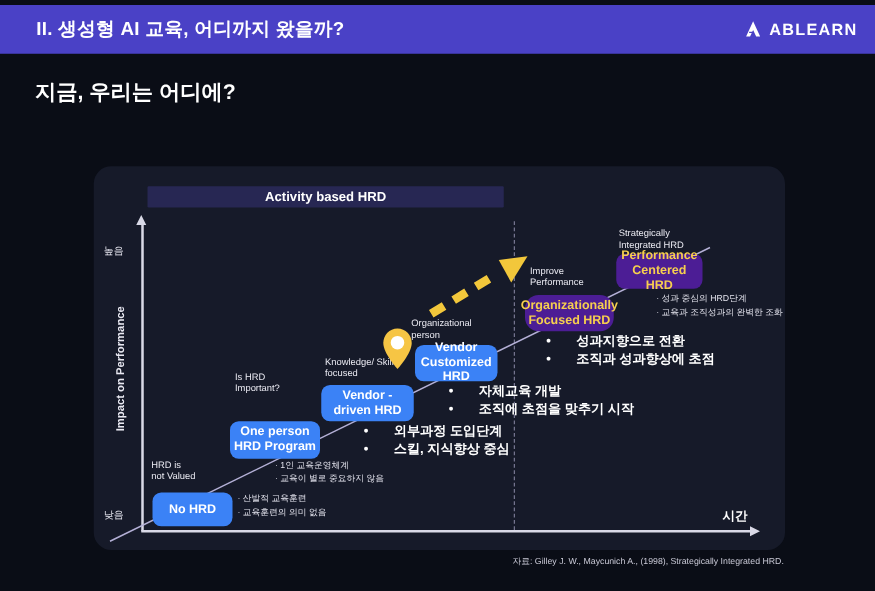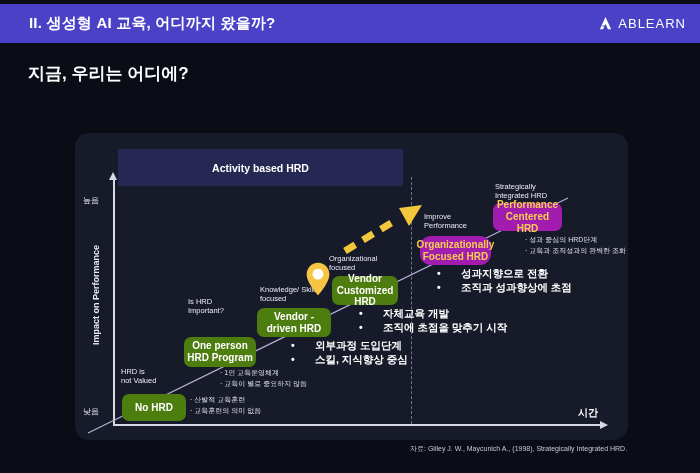--- a/index.html
+++ b/index.html
@@ -5,28 +5,28 @@
   html,body{margin:0;padding:0;background:#06080f;}
   .slide{position:relative;width:700px;height:473px;background:#0a0d16;overflow:hidden;
          font-family:"Liberation Sans",sans-serif;color:#fff;}
   .abs{position:absolute;}
 
   
   .topbar{position:absolute;left:0;top:4px;width:700px;height:39px;background:#4a41c6;
           display:flex;align-items:center;justify-content:space-between;padding:0 14px;box-sizing:border-box;}
   .topbar-title{font-size:15px;font-weight:bold;color:#fff;letter-spacing:.2px;margin-left:15px;}
   .brand{display:flex;align-items:center;gap:5px;}
-  .brand-text{font-size:13px;font-weight:normal;color:#fff;letter-spacing:1px;}
+  .brand-text{font-size:13px;font-weight:bold;color:#fff;letter-spacing:1px;}
 
   .slide-title{position:absolute;left:28px;top:62px;font-size:17px;font-weight:bold;color:#fff;}
 
   
   .panel{position:absolute;left:75px;top:133px;width:553px;height:307px;background:#161a29;border-radius:14px;}
 
-  .phase-bar{position:absolute;height:37px;display:flex;align-items:center;justify-content:center;
+  .phase-bar{position:absolute;height:17px;display:flex;align-items:center;justify-content:center;
              font-size:10.5px;font-weight:bold;border-radius:1px;}
   .phase-activity{left:118px;top:149px;width:285px;background:#272753;color:#fff;}
   .phase-performance{left:413px;top:149px;width:202px;background:#4a42c8;color:#f6cf4e;}
 
   
   .y-axis{position:absolute;left:113px;top:179px;width:1.5px;height:246px;background:#d9d9e6;}
   .y-arrow{position:absolute;left:109px;top:172px;width:0;height:0;
            border-left:4px solid transparent;border-right:4px solid transparent;border-bottom:8px solid #d9d9e6;}
   .x-axis{position:absolute;left:113px;top:424px;width:489px;height:1.5px;background:#d9d9e6;}
   .x-arrow{position:absolute;left:600px;top:421px;width:0;height:0;
@@ -35,22 +35,22 @@
 
   .y-high{position:absolute;left:83px;top:195px;font-size:8px;color:#e9e9f2;}
   .y-low{position:absolute;left:83px;top:406px;font-size:8px;color:#e9e9f2;}
   .y-title{position:absolute;left:16px;top:290px;width:160px;text-align:center;
            font-size:9px;font-weight:bold;color:#e9e9f2;transform:rotate(-90deg);}
   .x-label{position:absolute;left:578px;top:406px;font-size:10px;font-weight:bold;color:#fff;}
 
   
   .box{position:absolute;border-radius:7px;display:flex;align-items:center;justify-content:center;
        text-align:center;font-weight:bold;font-size:10px;line-height:1.18;padding:2px 3px;box-sizing:border-box;}
-  .box-dark{background:#4d7c0f;color:#fff;text-align:center;}
-  .box-bright{background:#a21caf;color:#f6cf4e;}
+  .box-dark{background:#3b82f6;color:#fff;text-align:center;}
+  .box-bright{background:#4c1d95;color:#f6cf4e;}
   .box-nohrd{left:122px;top:394px;width:64px;height:27px;}
   .box-oneperson{left:184px;top:337px;width:72px;height:30px;}
   .box-vendordriven{left:257px;top:308px;width:74px;height:29px;}
   .box-vendorcustom{left:332px;top:276px;width:66px;height:29px;}
   .box-orgfocused{left:420px;top:236px;width:71px;height:29px;border-radius:11px;}
   .box-perfcentered{left:493px;top:203px;width:69px;height:28px;}
 
   .caption{position:absolute;font-size:7.5px;line-height:1.25;color:#eaeaf2;white-space:pre-line;}
   .cap-nohrd{left:121px;top:367px;}
   .cap-oneperson{left:188px;top:297px;}
@@ -113,21 +113,21 @@
     <line x1="8" y1="243" x2="488" y2="8" stroke="#b4b0d6" stroke-width="1.2"></line>
   </svg>
 
   <div class="caption cap-nohrd">HRD is
 not Valued</div>
   <div class="caption cap-oneperson">Is HRD
 Important?</div>
   <div class="caption cap-vendordriven">Knowledge/ Skill
 focused</div>
   <div class="caption cap-vendorcustom">Organizational
-focused</div>
+person</div>
   <div class="caption cap-orgfocused">Improve
 Performance</div>
   <div class="caption cap-perfcentered">Strategically
 Integrated HRD</div>
 
   <div class="box box-dark box-nohrd">No HRD</div>
   <div class="box box-dark box-oneperson">One person HRD Program</div>
   <div class="box box-dark box-vendordriven">Vendor - driven HRD</div>
   <div class="box box-dark box-vendorcustom">Vendor Customized HRD</div>
   <div class="box box-bright box-orgfocused">Organizationally Focused HRD</div>

